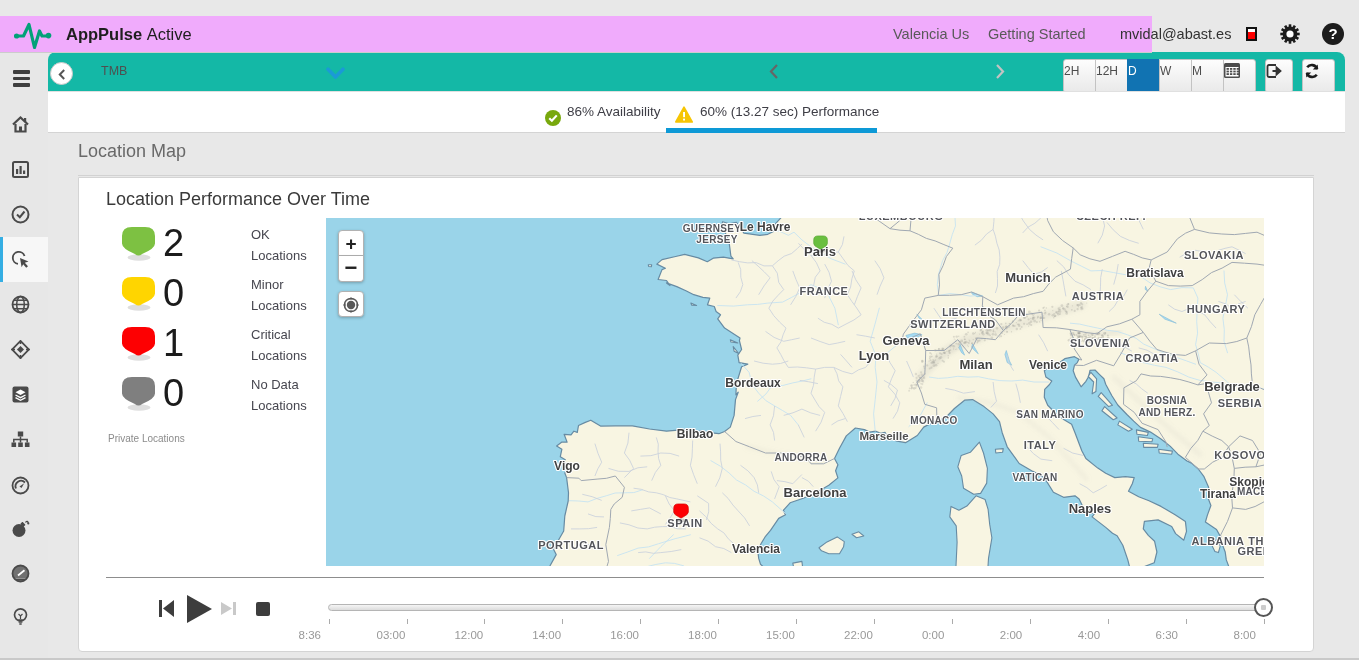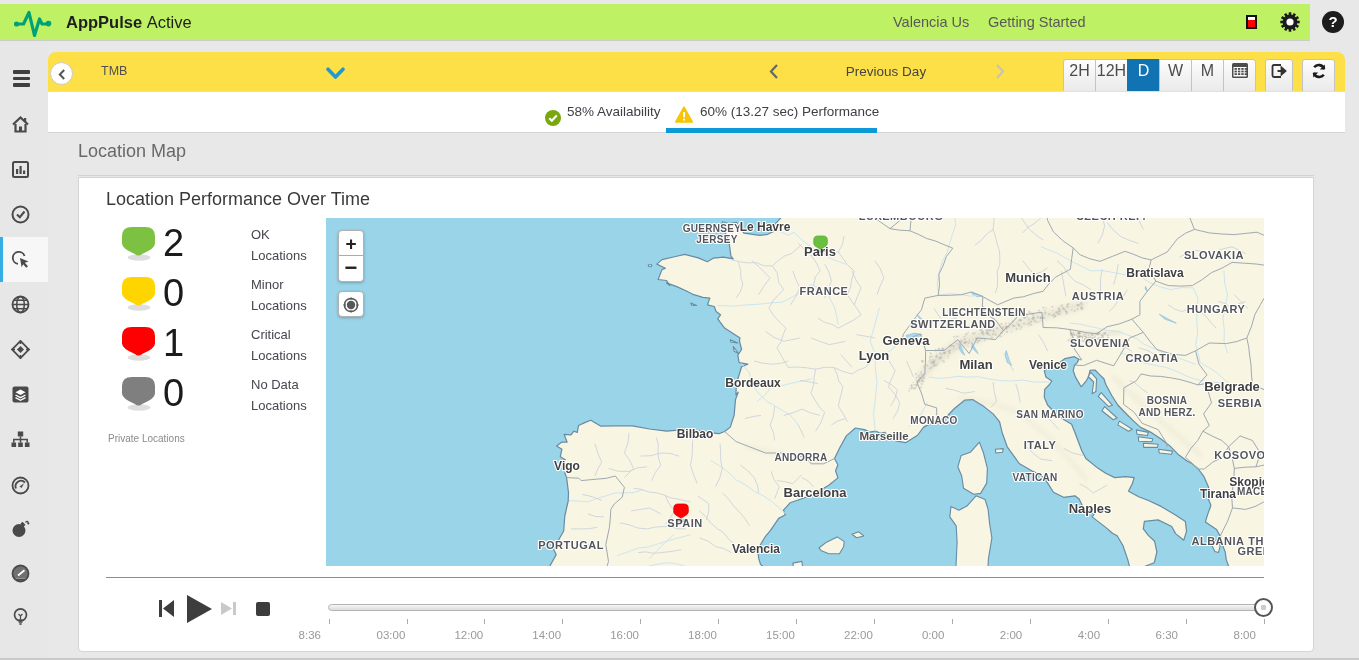--- a/index.html
+++ b/index.html
@@ -1,30 +1,30 @@
 <!DOCTYPE html>
 <html><head>
 <meta charset="utf-8">
 <style>
 *{margin:0;padding:0;box-sizing:border-box}
 html,body{width:1359px;height:660px;overflow:hidden;background:#e8e8e8;
   font-family:"Liberation Sans",sans-serif;position:relative}
 .abs{position:absolute}
 
-#hdr{left:0;top:4px;width:1310px;height:37px;background:#bef264;border-bottom:1px solid #ccc;z-index:5}
+#hdr{left:0;top:16px;width:1152px;height:37px;background:#f0abfc;border-bottom:1px solid #ccc;z-index:5}
 #hdr .lnk{color:#595959;font-size:14.5px;line-height:36px}
 
 #sb{left:0;top:37px;width:48px;height:623px;background:#e7e7e7}
 #sbsel{left:0;top:237px;width:48px;height:45px;background:#f7f7f7;border-left:3px solid #35aee3}
 .sic{position:absolute;left:10px;width:21px;height:21px}
 
-#tbar{left:48px;top:52px;width:1297px;height:39px;background:#fde047;border-radius:8px 8px 0 0}
+#tbar{left:48px;top:52px;width:1297px;height:39px;background:#14b8a6;border-radius:8px 8px 0 0}
 #tabs{left:48px;top:91px;width:1297px;height:42px;background:#fff;border-top:1px solid #e0e0e0;border-bottom:1px solid #d4d4d4}
 .tbtn{position:absolute;top:59px;height:34px;border:1px solid #c3c3c3;background:linear-gradient(#fdfdfd,#e9e9e9);
-  font-size:16px;color:#4c4c4c;text-align:center;line-height:22px}
+  font-size:12px;color:#4c4c4c;line-height:22px}
 
 #heading{left:78px;top:141px;width:1236px;height:35px;color:#696969;font-size:18px;border-bottom:1px solid #d2d2d2}
 #card{left:78px;top:177px;width:1236px;height:475px;background:#fff;border:1px solid #d4d4d4;border-radius:0 0 4px 4px}
 .legnum{position:absolute;font-size:38px;font-weight:400;color:#1b1b1b;letter-spacing:-1px}
 .leglab{position:absolute;font-size:13px;color:#46464f;line-height:21px}
 #map{left:326px;top:218px;width:938px;height:348px;overflow:hidden;background:#8fd1ec}
 .mbtn{position:absolute;width:26px;background:#fff;border:1px solid #b2b2b2;color:#222;
   text-align:center;font-weight:bold;box-shadow:0 1px 3px rgba(0,0,0,.25)}
 .tick{position:absolute;top:619px;width:1px;height:5px;background:#ababab}
 .tlab{position:absolute;top:629px;width:60px;text-align:left;font-size:11.5px;color:#999}
@@ -34,20 +34,21 @@
 
 <div class="abs" id="hdr">
   <svg class="abs" style="left:14px;top:3px" width="40" height="30" viewBox="0 0 40 30">
     <path d="M2 17 H9.5 L15 5.5 L20.5 28.5 L25.5 12 L28 17 H34" fill="none" stroke="#01a178" stroke-width="3.2" stroke-linejoin="round" stroke-linecap="round"></path>
     <circle cx="2.5" cy="17" r="2.6" fill="#01a178"></circle>
       <circle cx="34.5" cy="16.6" r="2.8" fill="#01a178"></circle>
   </svg>
   <div class="abs" style="left:66px;top:0;line-height:37px;font-size:16.5px;color:#1e1e1e"><b>AppPulse</b>&nbsp;Active</div>
   <div class="abs lnk" style="left:893px">Valencia Us</div>
   <div class="abs lnk" style="left:988px">Getting Started</div>
+  <div class="abs" style="left:1120px;color:#323232;font-size:14.5px;line-height:36px">mvidal@abast.es</div>
   <div class="abs" style="left:1246px;top:11px;width:11px;height:14px;border:2px solid #111;background:#f00">
     <div style="width:100%;height:3px;background:#fff"></div>
     </div>
   <svg class="abs" style="left:1279px;top:7px" width="22" height="22" viewBox="0 0 22 22">
       <g fill="#1c1c1c">
         <circle cx="11" cy="11" r="7.4"></circle>
         <rect x="9.7" y="1.3" width="2.6" height="19.4" transform="rotate(0 11 11)"></rect>
         <rect x="9.7" y="1.3" width="2.6" height="19.4" transform="rotate(30 11 11)"></rect>
         <rect x="9.7" y="1.3" width="2.6" height="19.4" transform="rotate(60 11 11)"></rect>
         <rect x="9.7" y="1.3" width="2.6" height="19.4" transform="rotate(90 11 11)"></rect>
@@ -142,21 +143,20 @@
         <path d="M13.2 7 L8.8 11.5 L13.2 16" fill="none" stroke="#555" stroke-width="2"></path>
       </svg>
   </div>
   <div class="abs" style="left:53px;top:0;line-height:39px;font-size:12.5px;color:#4f4f4f">TMB</div>
   <svg class="abs" style="left:278px;top:15px" width="19" height="13" viewBox="0 0 19 13">
     <path d="M2 2.2 L9.5 10 L17 2.2" fill="none" stroke="#1b9ad6" stroke-width="3.6" stroke-linecap="round" stroke-linejoin="round"></path>
     </svg>
   <svg class="abs" style="left:720px;top:11px" width="12" height="17" viewBox="0 0 12 17">
     <path d="M9 2 L3 8.5 L9 15" fill="none" stroke="#666" stroke-width="2.2"></path>
     </svg>
-  <div class="abs" style="left:758px;top:0;width:160px;text-align:center;line-height:39px;font-size:13.5px;color:#454545">Previous Day</div>
   <svg class="abs" style="left:946px;top:11px" width="12" height="17" viewBox="0 0 12 17">
     <path d="M3 2 L9 8.5 L3 15" fill="none" stroke="#c3c3c3" stroke-width="2.2"></path>
     </svg>
 </div>
 <div class="abs tbtn" style="left:1063px;width:33px;border-radius:3px 0 0 3px">2H</div>
 <div class="abs tbtn" style="left:1095px;width:33px">12H</div>
 <div class="abs tbtn" style="left:1127px;width:33px;background:#1173b2;color:#fff;border-color:#1173b2">D</div>
 <div class="abs tbtn" style="left:1159px;width:33px">W</div>
 <div class="abs tbtn" style="left:1191px;width:33px">M</div>
 <div class="abs tbtn" style="left:1223px;width:33px;border-radius:0 3px 3px 0">
@@ -189,21 +189,21 @@
       <path d="M14.8 2.5 V7.5 H9.8 Z" fill="#1c1c1c"></path>
       <path d="M13.8 12.8 A5.8 5.8 0 0 1 3.8 11" fill="none" stroke="#1c1c1c" stroke-width="2.6"></path>
       <path d="M3.2 15.5 V10.5 H8.2 Z" fill="#1c1c1c"></path>
     </svg></div>
 
 <div class="abs" id="tabs"></div>
 <svg class="abs" style="left:545px;top:110px" width="16" height="16" viewBox="0 0 17 17">
   <circle cx="8.5" cy="8.5" r="8.5" fill="#78a80d"></circle>
   <path d="M4.5 8.7 L7.3 11.4 L12.5 5.7" fill="none" stroke="#fff" stroke-width="2.3"></path>
   </svg>
-<div class="abs" style="left:567px;top:91px;line-height:42px;font-size:13.5px;color:#3e3e46">58% Availability</div>
+<div class="abs" style="left:567px;top:91px;line-height:42px;font-size:13.5px;color:#3e3e46">86% Availability</div>
 <svg class="abs" style="left:675px;top:106px" width="18" height="18" viewBox="0 0 18 18">
   <path d="M9 1.2 L17.2 16 H0.8 Z" fill="#f6c504" stroke="#f6c504" stroke-width="1.6" stroke-linejoin="round"></path>
   <rect x="8.1" y="6" width="1.9" height="5.2" fill="#fff"></rect>
     <rect x="8.1" y="12.6" width="1.9" height="1.9" fill="#fff"></rect>
   </svg>
 <div class="abs" style="left:700px;top:91px;line-height:42px;font-size:13.5px;color:#3e3e46">60% (13.27 sec) Performance</div>
 <div class="abs" style="left:666px;top:128px;width:211px;height:5px;background:#0d99d6"></div>
 
 <div class="abs" id="heading">Location Map</div>
 <div class="abs" id="card"></div>

